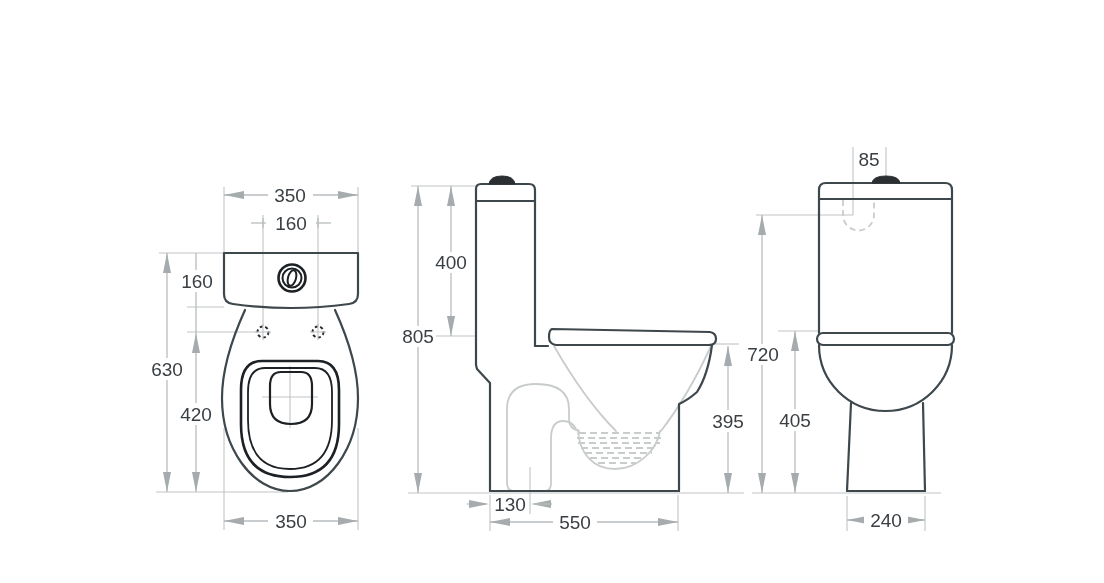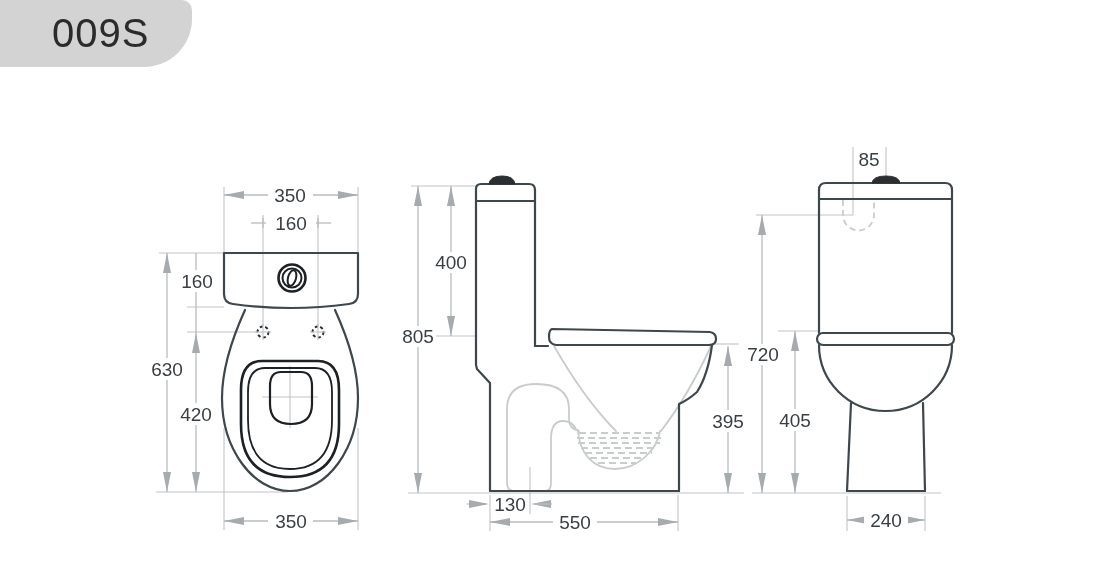--- a/index.html
+++ b/index.html
@@ -35,23 +35,20 @@
   .dim-text{font-size:19px;fill:#3a3f43;text-anchor:middle;}
   .text-bg{fill:#ffffff;stroke:none;}
   .btn-fill{fill:#2b2f31;stroke:#2b2f31;}
   .bolt{stroke:#2a2e30;stroke-width:2;fill:none;stroke-dasharray:3 2.5;}
 </style>
 </head>
 <body>
 
 <div class="canvas">
 
-  <div class="model-tab">
-    <span>009S</span>
-  </div>
 
   <svg width="1104" height="583" viewBox="0 0 1104 583">
 
     <g>
 
       <g>
         <line class="ext-line" x1="224" y1="187" x2="224" y2="253"></line>
         <line class="ext-line" x1="358" y1="187" x2="358" y2="253"></line>
         <line class="ext-line" x1="263" y1="215" x2="263" y2="326"></line>
         <line class="ext-line" x1="318" y1="215" x2="318" y2="326"></line>

